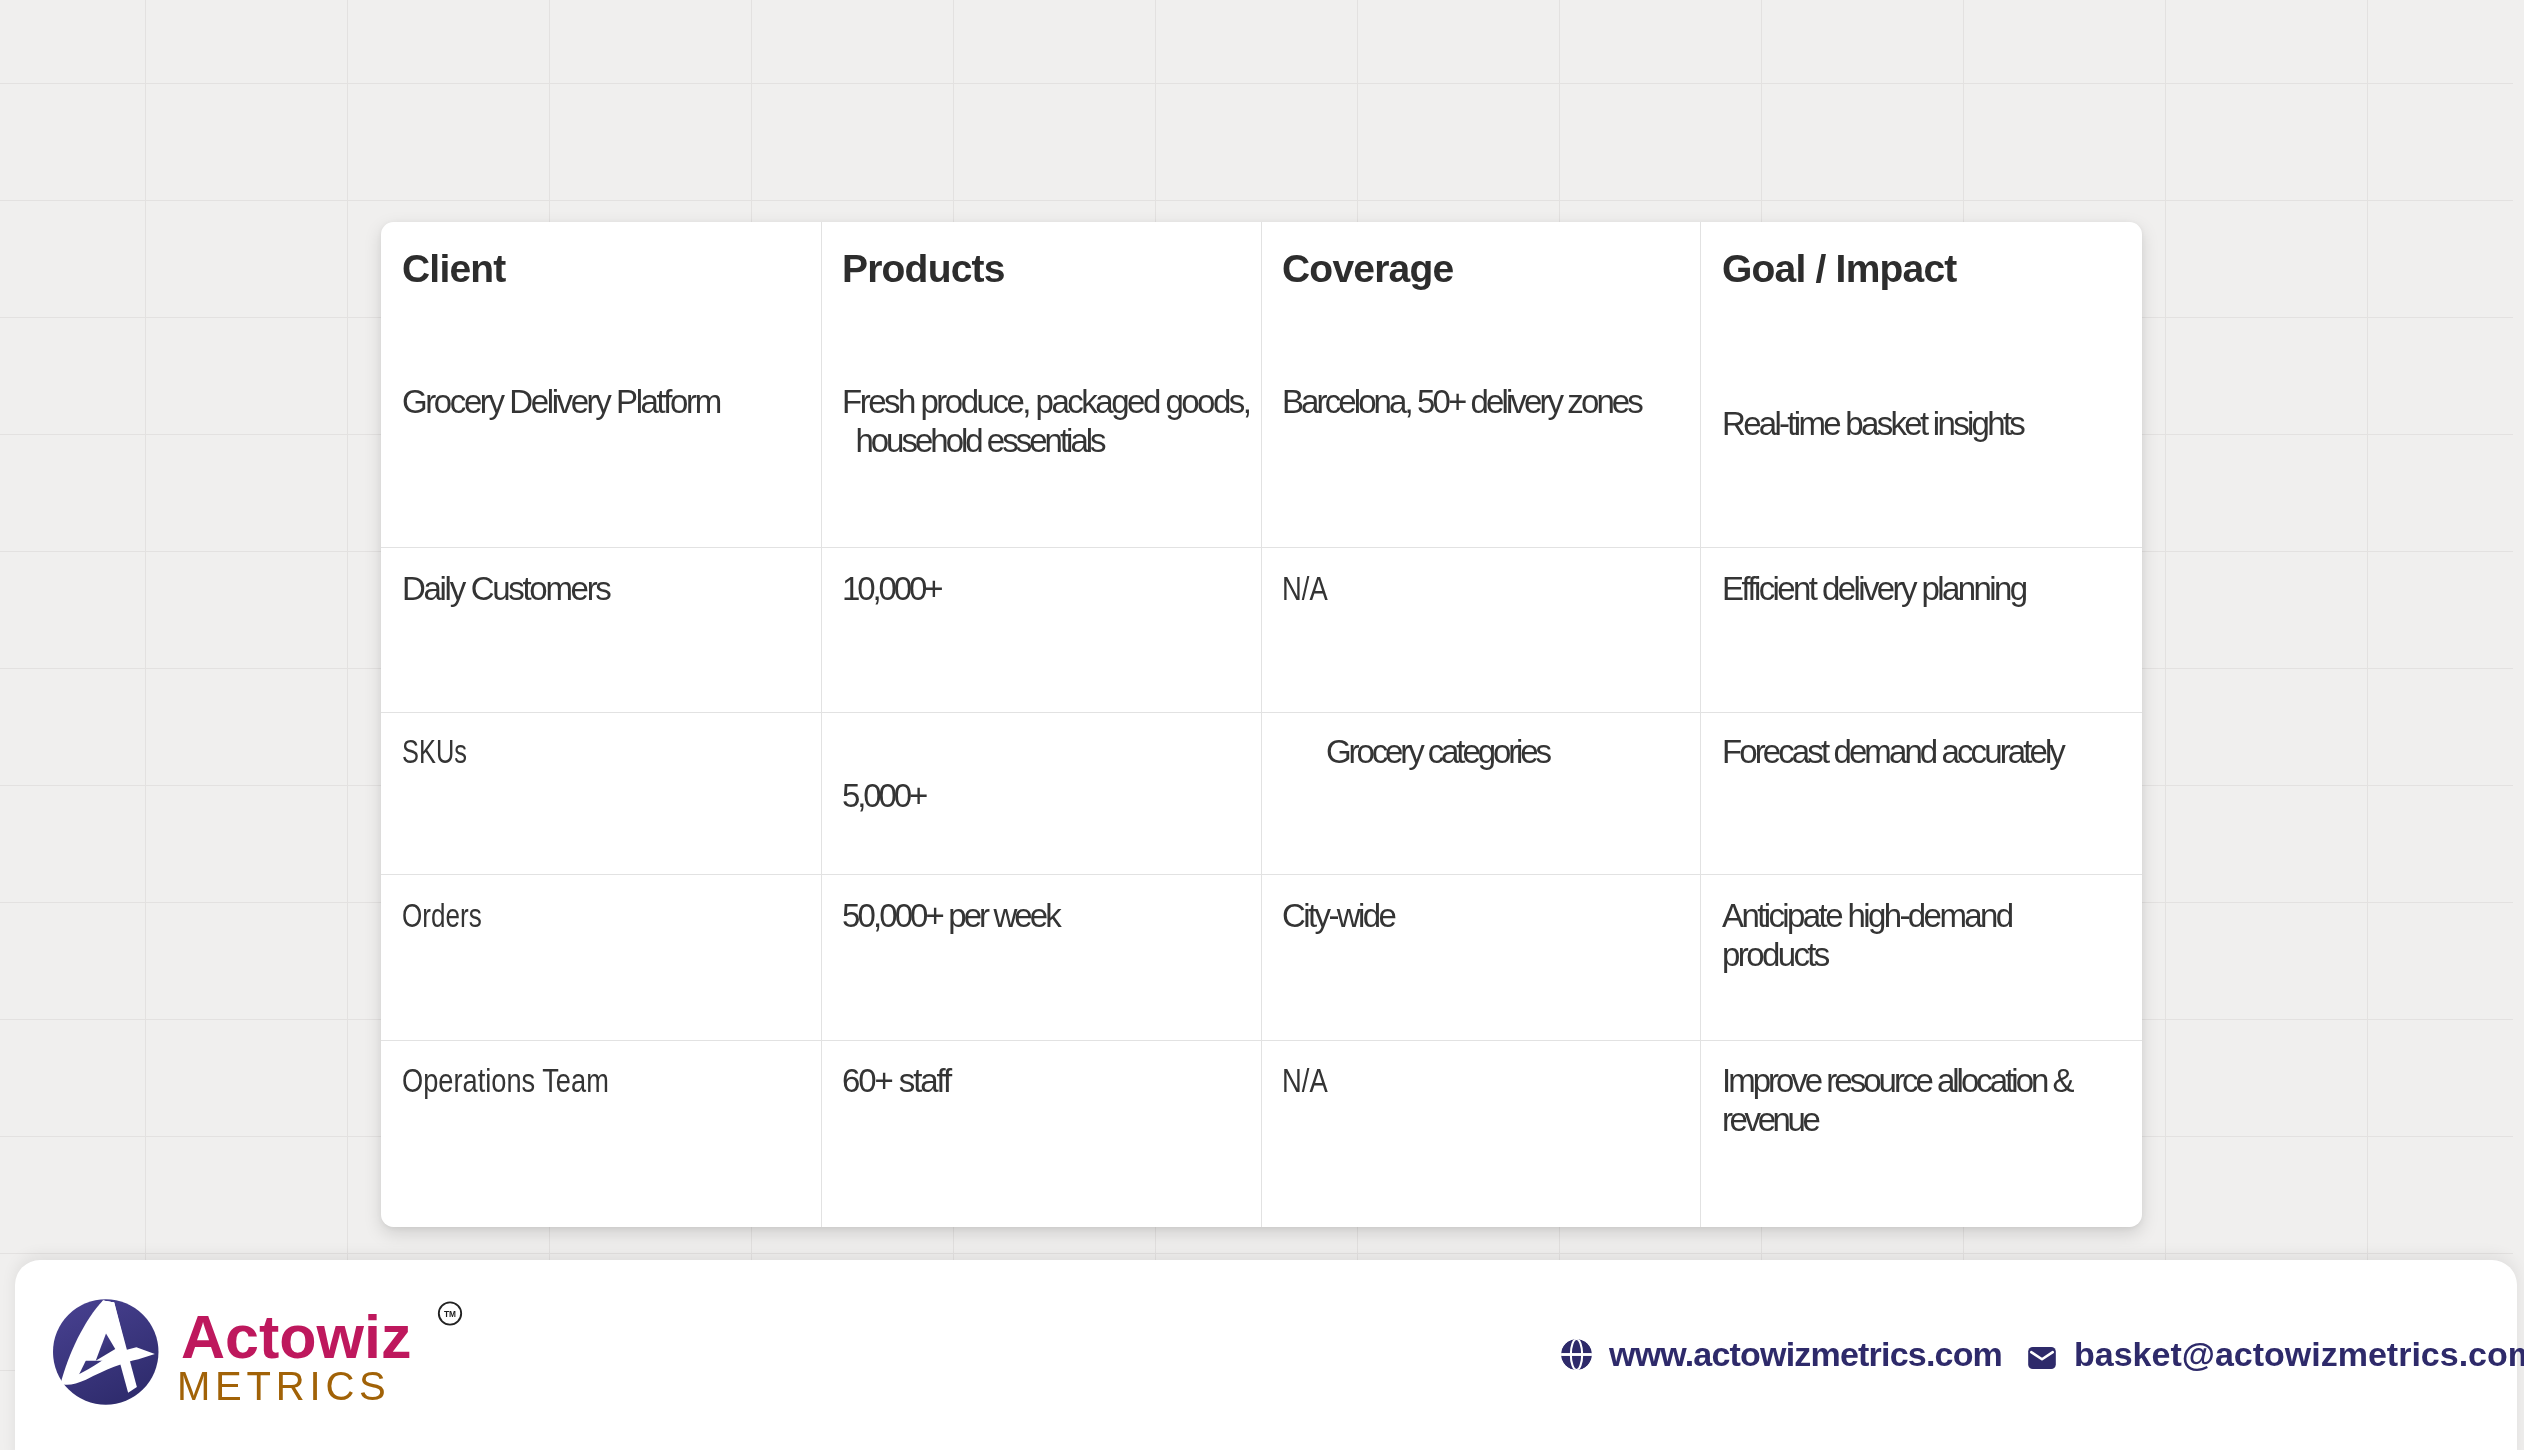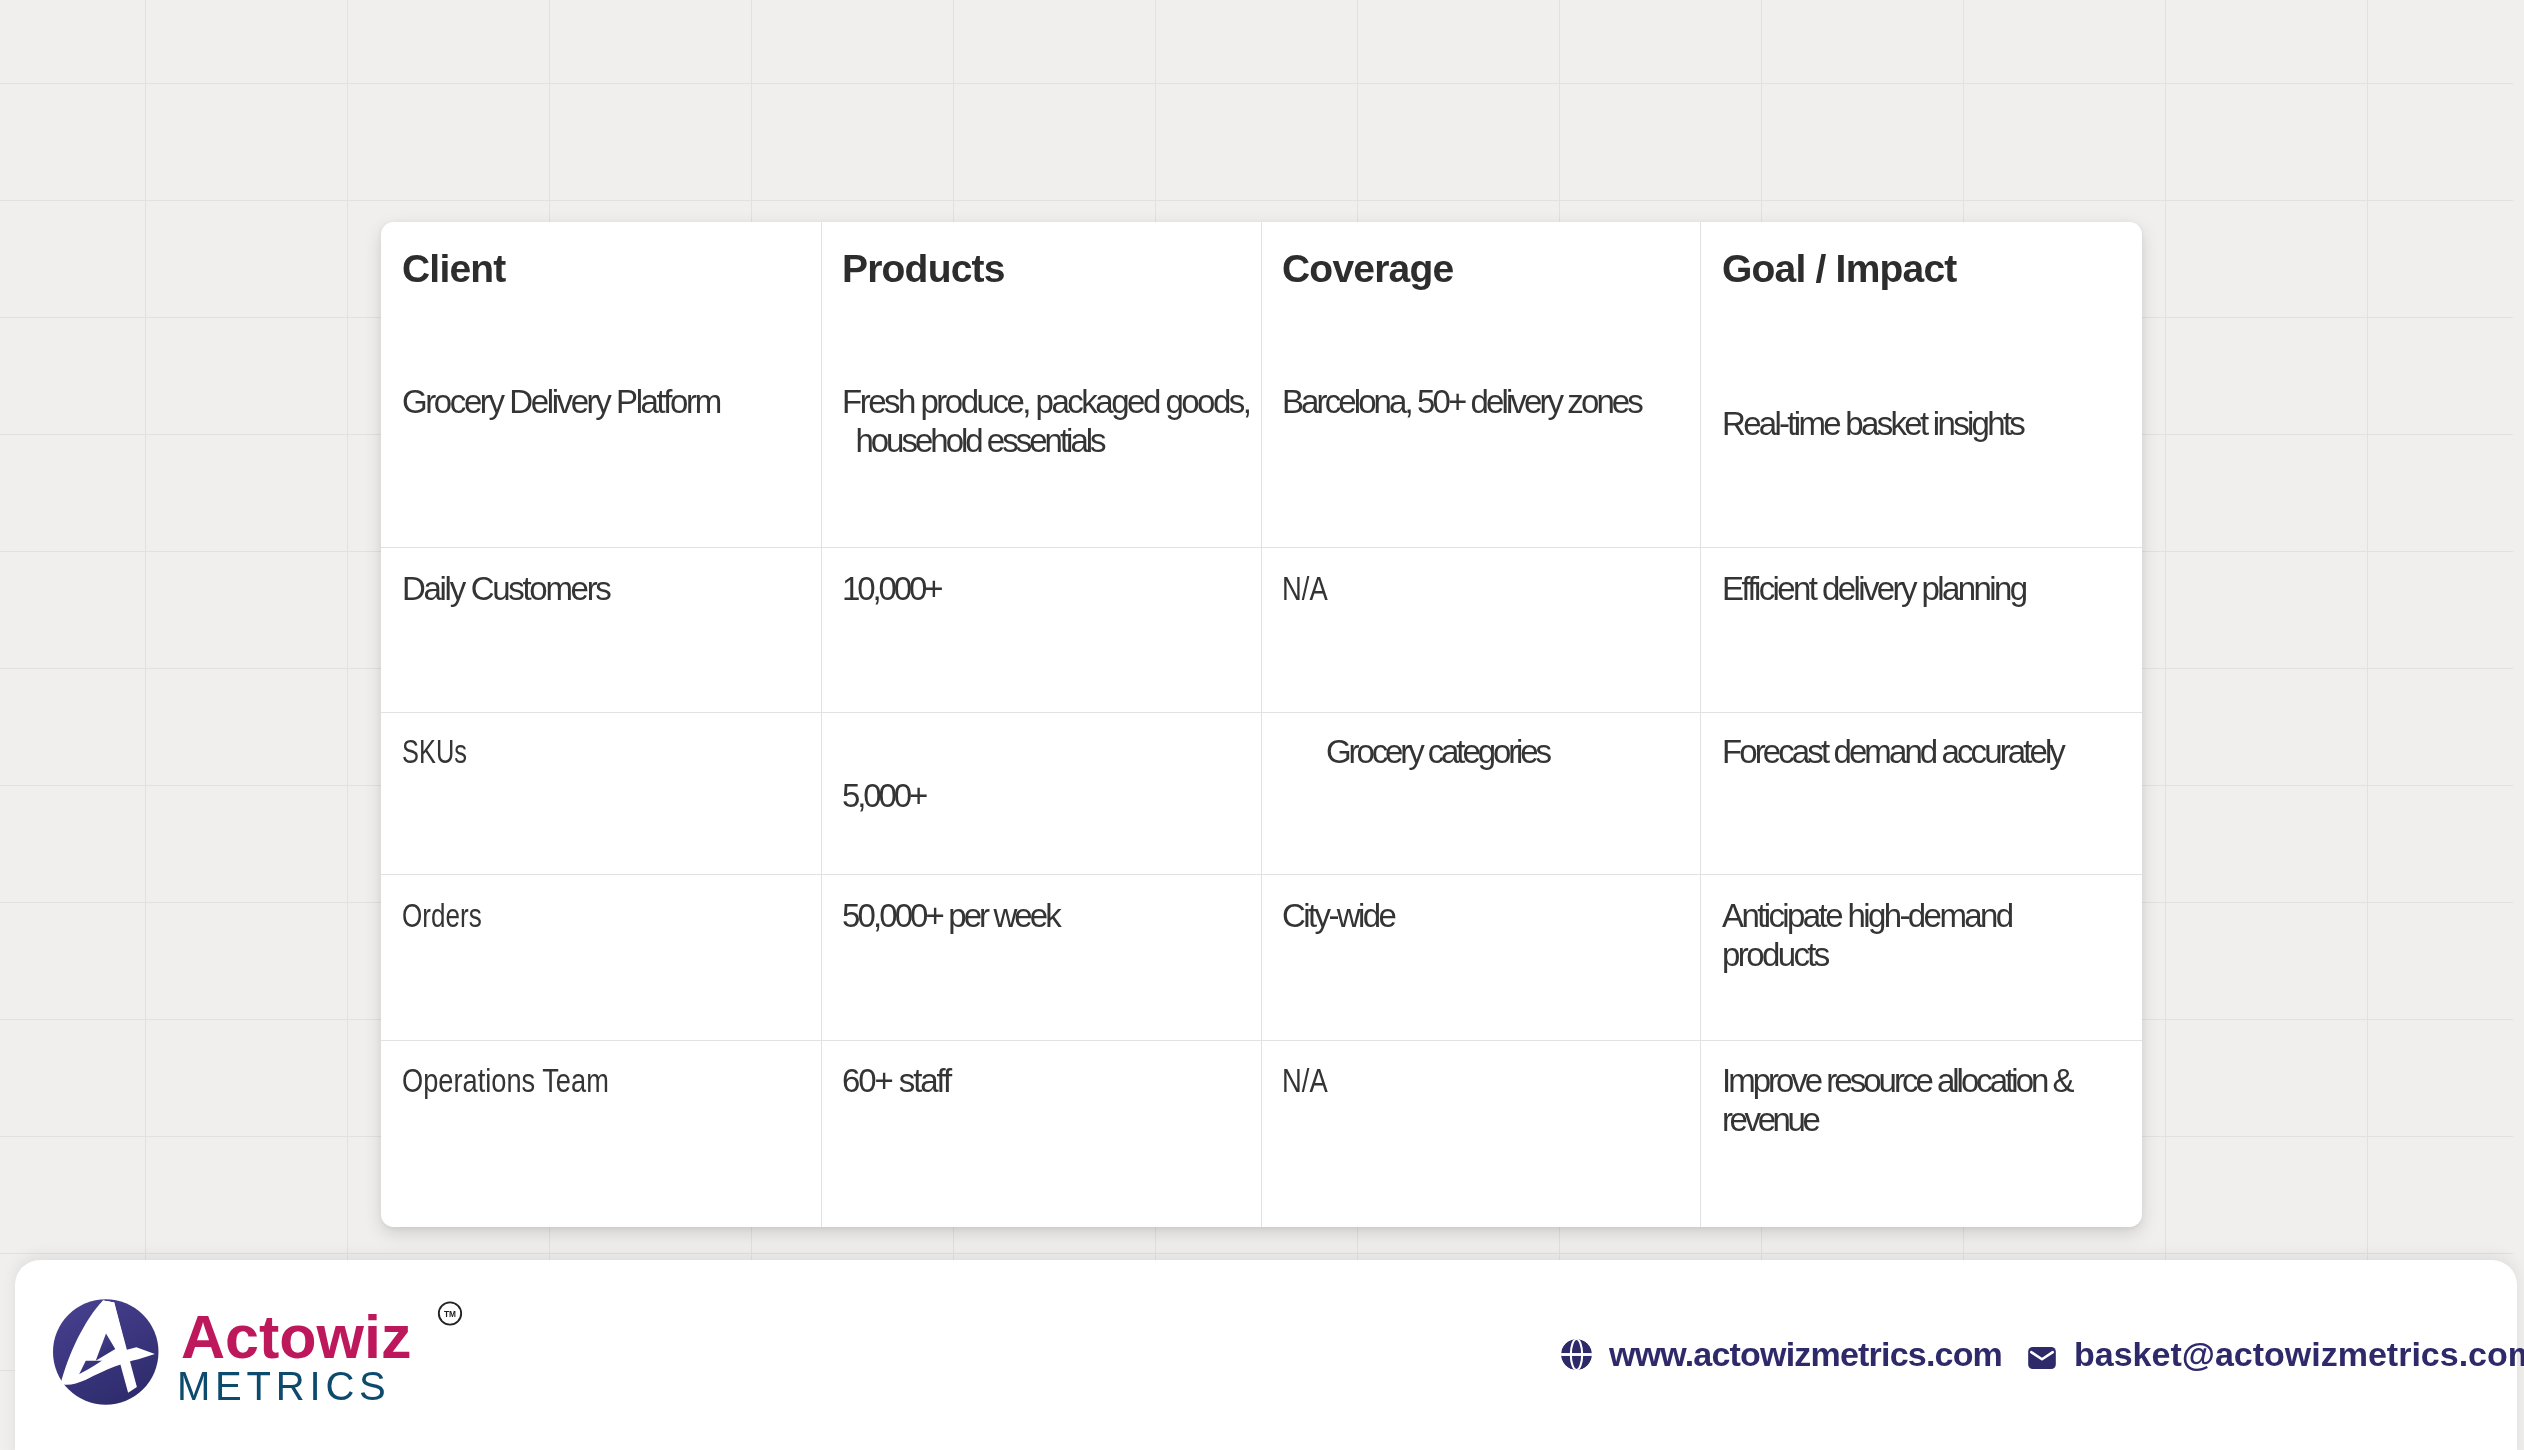--- a/index.html
+++ b/index.html
@@ -22,21 +22,21 @@
   .vline { position:absolute; top:0; bottom:0; width:1px; background:#e2e2e2; }
   .hline { position:absolute; left:0; right:0; height:1px; background:#e2e2e2; }
   .hd { position:absolute; font-size:39px; font-weight:bold; color:#2d2d2d; letter-spacing:-0.8px; line-height:39px; white-space:nowrap; }
   .cell { position:absolute; font-size:33px; color:#343434; letter-spacing:-2.5px; line-height:39px; white-space:nowrap; }
   .footer {
     position:absolute; left:15px; top:1260px; width:2502px; height:217px;
     background:#ffffff; border-radius:25px;
     box-shadow:0 -4.1px 14.4px rgba(0,0,0,0.07);
   }
   .aw { position:absolute; left:181px; top:1307px; font-size:61px; font-weight:bold; color:#be185d; letter-spacing:0px; line-height:1; }
-  .mt { position:absolute; left:177px; top:1366px; font-size:40px; color:#0c4a6e; letter-spacing:4.8px; line-height:1; }
+  .mt { position:absolute; left:177px; top:1366px; font-size:40px; color:#a16207; letter-spacing:4.8px; line-height:1; }
   .lnk { position:absolute; font-size:34px; font-weight:bold; color:#2e2a6a; line-height:1; white-space:nowrap; }
   svg { position:absolute; display:block; }
 </style>
 </head>
 <body>
 
 <div style="position:absolute; right:0; top:0; width:12.4px; height:1451px; background:#f0efee;"></div>
 
 <div class="card">
   <div class="vline" style="left:440px"></div>

